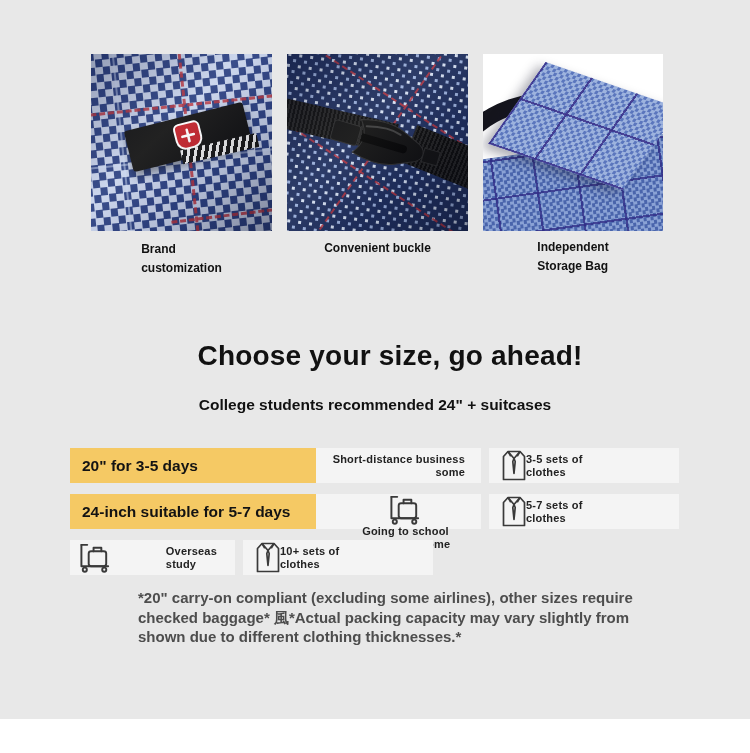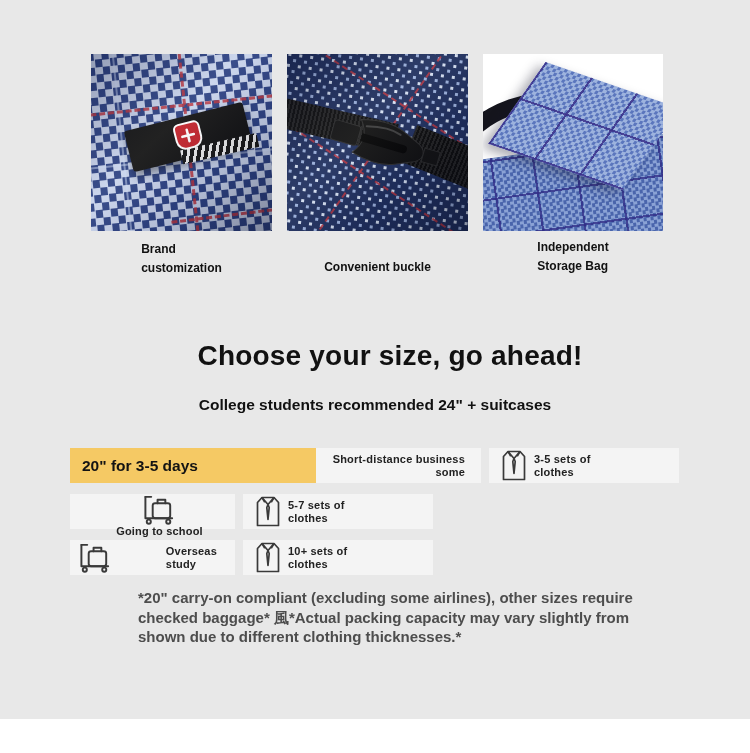--- a/index.html
+++ b/index.html
@@ -46,35 +46,35 @@
                  repeating-conic-gradient(#8aa2d5 0% 25%, #4a65ac 0% 50%) 0 0/7px 7px;}
   .flap3{position:absolute;left:30px;top:24px;width:142px;height:96px;transform:rotate(19deg) skewX(-16deg);
       background:repeating-linear-gradient(90deg,rgba(58,48,138,.85) 0 2px,transparent 2px 48px),
                  repeating-linear-gradient(0deg,rgba(58,48,138,.85) 0 2px,transparent 2px 52px),
                  repeating-conic-gradient(#9db3de 0% 25%, #5b76bd 0% 50%) 0 0/7px 7px;
       box-shadow:-4px 6px 10px rgba(20,20,40,.35);}
 
   
   .caption{position:absolute;display:flex;justify-content:center;font-weight:700;font-size:12px;line-height:19px;color:var(--ink);}
   .cap1{left:91px;top:240px;width:181px;}
-  .cap2{left:283px;top:258px;width:189px;}
+  .cap2{left:283px;top:239px;width:189px;}
   .cap3{left:483px;top:238px;width:180px;}
 
   
   .title{position:absolute;left:0;top:340px;width:750px;text-align:center;font-size:28px;font-weight:700;color:var(--ink);letter-spacing:.2px;margin-left:15px;}
   .subtitle{position:absolute;left:0;top:396px;width:750px;text-align:center;font-size:15.5px;font-weight:700;color:var(--ink);}
   .size-table{position:absolute;left:70px;top:448px;width:609px;}
   .srow{display:flex;height:35px;margin-bottom:11px;}
   .cell-label{width:246px;box-sizing:border-box;background:var(--accent-yellow);display:flex;align-items:center;
               padding-left:12px;font-size:15.5px;font-weight:700;color:#131313;}
   .cell-scenario{width:165px;box-sizing:border-box;background:var(--row-bg);display:flex;align-items:center;
                  font-size:11px;font-weight:700;line-height:13px;color:#222;letter-spacing:.2px;}
   .cellgap{width:8px;}
   .cell-capacity{width:190px;box-sizing:border-box;background:var(--row-bg);display:flex;align-items:center;
-                 padding-left:13px;gap:8px;font-size:11px;font-weight:700;line-height:13px;color:#222;letter-spacing:.2px;}
+                 padding-left:13px;font-size:11px;font-weight:700;line-height:13px;color:#222;letter-spacing:.2px;}
   .r1 .cell-scenario{justify-content:flex-end;text-align:right;padding-right:16px;}
   .r2 .cell-scenario{justify-content:space-between;padding-left:26px;padding-right:12px;text-align:center;flex-direction:column;}
   .r3 .cell-scenario{justify-content:space-between;padding-left:8px;padding-right:18px;text-align:left;}
   .icon-svg{flex:0 0 auto;display:block;}
 
   .footnote{position:absolute;left:138px;top:588px;width:560px;font-size:15px;font-weight:700;
             color:var(--footnote);line-height:19.5px;}
 </style>
 </head>
 <body>
@@ -157,20 +157,23 @@
             <path d="M6 1.5 L12 8.5 L18 1.5"></path>
             <path d="M6 1.5 L8.8 6.2 M18 1.5 L15.2 6.2"></path>
             <path d="M12 8.5 L10.8 11.5 L12 23.5 L13.2 11.5 Z"></path>
         </svg>
         <span class="pre">3-5 sets of
 clothes</span>
       </div>
     </div>
 
     <div class="srow r2">
+      <div class="cell-label">
+        <span class="pre">24-inch suitable for 5-7 days</span>
+      </div>
       <div class="cell-scenario">
         <svg class="icon-svg" width="35" height="31" viewBox="0 0 36 31" fill="none" stroke="#3a3a3a" stroke-width="2" stroke-linecap="round" stroke-linejoin="round">
           <path d="M3.5 2.5 H9.5"></path>
             <path d="M3.5 2.5 V24.5 H31"></path>
             <circle cx="7" cy="28" r="2.1"></circle>
             <circle cx="27" cy="28" r="2.1"></circle>
             <rect x="11" y="9" width="18" height="15.5" rx="2.5"></rect>
             <path d="M16 9 V5.5 H24 V9"></path>
         </svg>
         <span class="pre">Going to school

